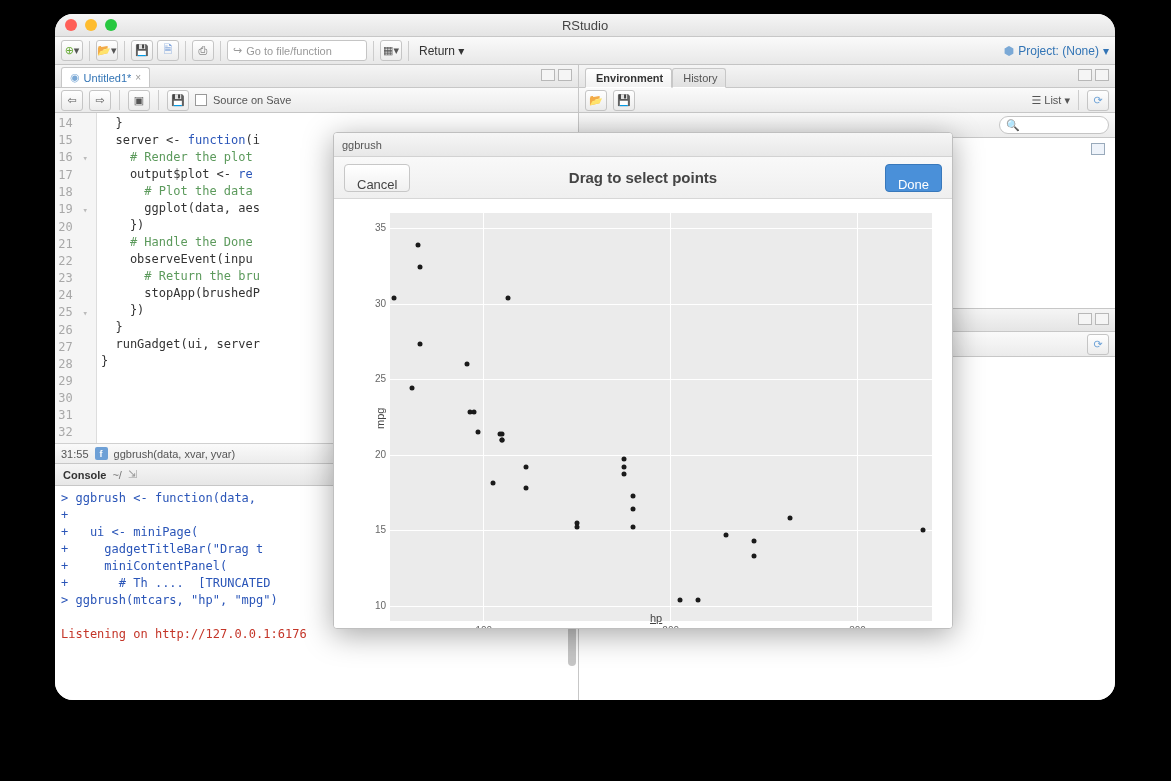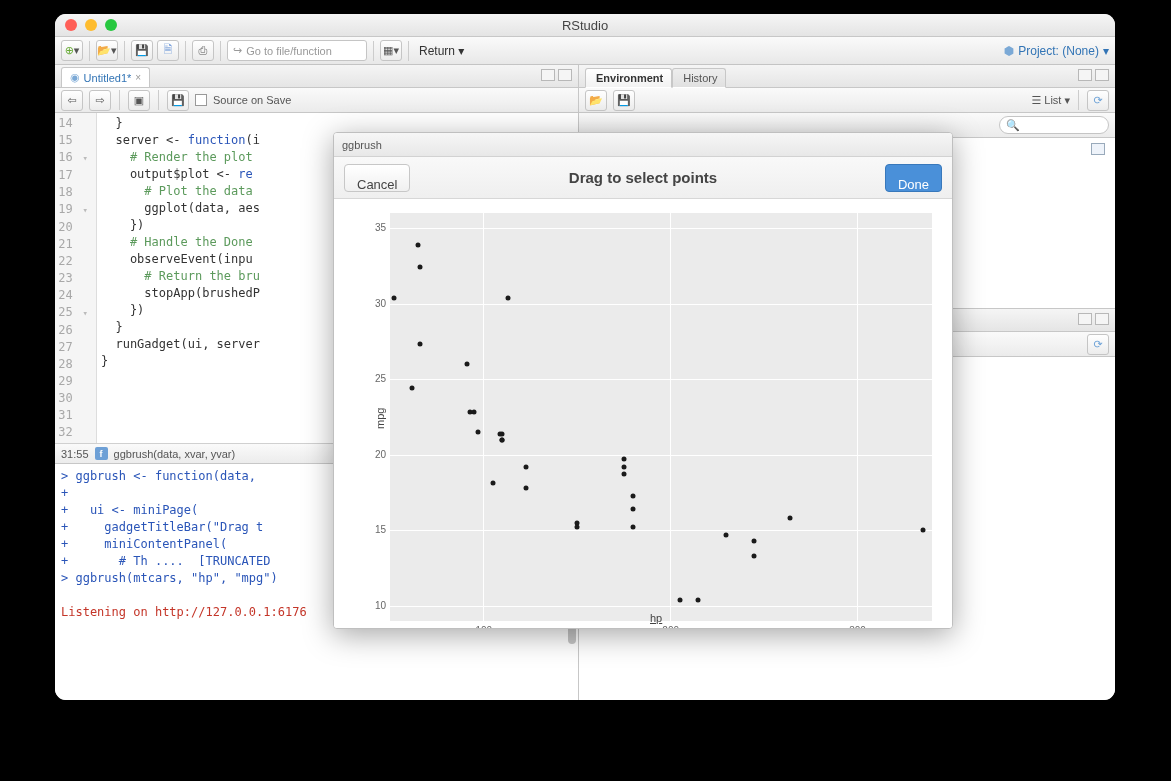--- a/index.html
+++ b/index.html
@@ -1,17 +1,17 @@
 <!DOCTYPE html>
 <html><head>
 <meta charset="utf-8">
 <style>
   * { box-sizing: border-box; margin: 0; padding: 0; }
   body { background: #000; font-family: "Lucida Grande", Helvetica, Arial, sans-serif; font-size: 12px; color: #333; width: 1171px; height: 781px; position: relative; }
-  .window { position: absolute; left: 55px; top: 14px; width: 1060px; height: 686px; background: #ededed; border-radius: 11px; box-shadow: 0 10px 40px rgba(0,0,0,.5); overflow: hidden; }
+  .window { position: absolute; left: 55px; top: 14px; width: 1060px; height: 686px; background: #ededed; border-radius: 18px; box-shadow: 0 10px 40px rgba(0,0,0,.5); overflow: hidden; }
   .titlebar { height: 23px; background: linear-gradient(#f6f6f6,#e4e4e4); border-bottom: 1px solid #c7c7c7; display: flex; align-items: center; position: relative; }
   .traffic { display: flex; gap: 8px; padding-left: 10px; }
   .tl { width: 12px; height: 12px; border-radius: 50%; }
   .tl.red { background: #ff5f57; } .tl.yellow { background: #febc2e; } .tl.green { background: #28c840; }
   .titlebar .title { position: absolute; left: 0; right: 0; text-align: center; font-size: 13px; color: #444; }
   .toolbar { height: 28px; background: linear-gradient(#fafafa,#e8e8e8); border-bottom: 1px solid #c4c4c4; display: flex; align-items: center; padding: 0 6px; gap: 4px; }
   .tb-btn { height: 21px; min-width: 22px; background: linear-gradient(#fff,#ececec); border: 1px solid #c5c5c5; border-radius: 3px; display: inline-flex; align-items: center; justify-content: center; font-size: 11px; color: #555; }
   .tb-sep { width: 1px; height: 20px; background: #ccc; margin: 0 2px; }
   .gotofile { width: 140px; height: 21px; border: 1px solid #c5c5c5; border-radius: 3px; background: #fff; display: flex; align-items: center; padding: 0 5px; color: #999; font-size: 11px; gap: 4px; }
   .spacer { flex: 1; }
@@ -167,20 +167,29 @@
           <div class="codelines" id="codelines"><div>  }</div><div></div><div>  server <span class="id">&lt;-</span> <span class="kw">function</span>(i</div><div></div><div>    <span class="com"># Render the plot</span></div><div>    output$plot <span class="id">&lt;-</span> <span class="kw">re</span></div><div>      <span class="com"># Plot the data</span></div><div>      ggplot(data, aes</div><div>    })</div><div></div><div>    <span class="com"># Handle the Done</span></div><div>    observeEvent(inpu</div><div>      <span class="com"># Return the bru</span></div><div>      stopApp(brushedP</div><div>    })</div><div>  }</div><div></div><div>  runGadget(ui, server</div><div>}</div></div>
         </div>
         <div class="status-strip">
           <span>31:55</span>
           <span class="fbox">f</span>
           <span>ggbrush(data, xvar, yvar)</span>
         </div>
       </div>
 
       <div class="console-pane">
+        <div class="console-header">
+          <b>Console</b>
+          <span style="color:#777">~/</span>
+          <span style="color:#999">⇲</span>
+          <div class="winbtns">
+            <div class="winbtn"></div>
+            <div class="winbtn"></div>
+          </div>
+        </div>
         <div class="console-body" id="console-body"><span class="blue">&gt; ggbrush &lt;- function(data,</span>
 <span class="blue">+</span>
 <span class="blue">+   ui &lt;- miniPage(</span>
 <span class="blue">+     gadgetTitleBar("Drag t</span>
 <span class="blue">+     miniContentPanel(</span>
 <span class="blue">+       # Th ....  [TRUNCATED</span>
 <span class="blue">&gt; ggbrush(mtcars, "hp", "mpg")</span>
 
 <span class="red">Listening on http://127.0.0.1:6176</span>
 

